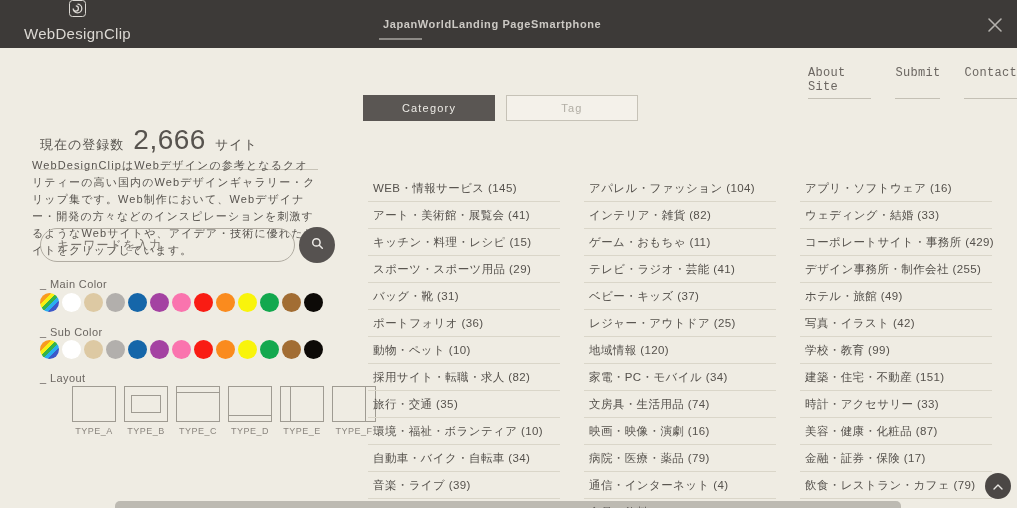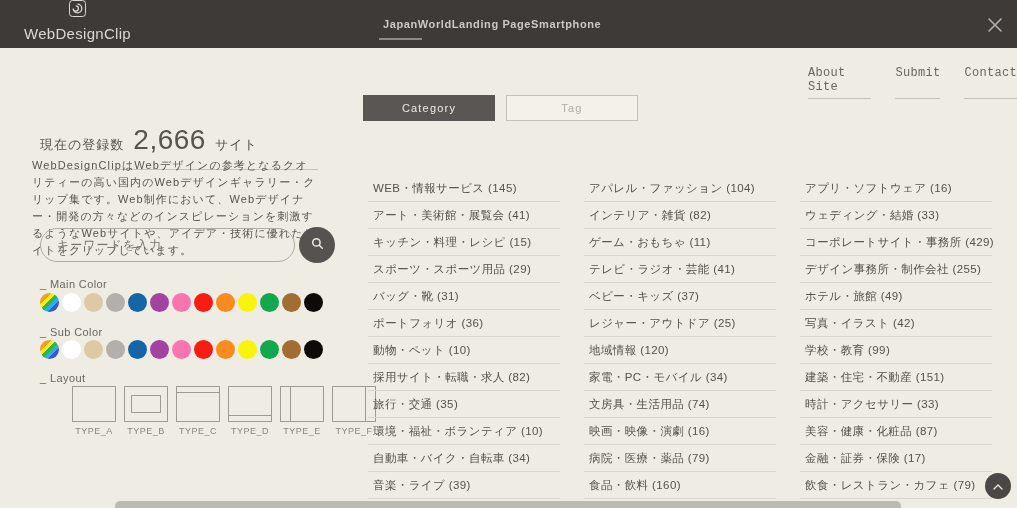--- a/index.html
+++ b/index.html
@@ -216,20 +216,21 @@
       <div class="cat-item">インテリア・雑貨 (82)</div>
       <div class="cat-item">ゲーム・おもちゃ (11)</div>
       <div class="cat-item">テレビ・ラジオ・芸能 (41)</div>
       <div class="cat-item">ベビー・キッズ (37)</div>
       <div class="cat-item">レジャー・アウトドア (25)</div>
       <div class="cat-item">地域情報 (120)</div>
       <div class="cat-item">家電・PC・モバイル (34)</div>
       <div class="cat-item">文房具・生活用品 (74)</div>
       <div class="cat-item">映画・映像・演劇 (16)</div>
       <div class="cat-item">病院・医療・薬品 (79)</div>
+      <div class="cat-item">通信・インターネット (4)</div>
       <div class="cat-item">食品・飲料 (160)</div>
     </div>
     <div class="cat-col">
       <div class="cat-item">アプリ・ソフトウェア (16)</div>
       <div class="cat-item">ウェディング・結婚 (33)</div>
       <div class="cat-item">コーポレートサイト・事務所 (429)</div>
       <div class="cat-item">デザイン事務所・制作会社 (255)</div>
       <div class="cat-item">ホテル・旅館 (49)</div>
       <div class="cat-item">写真・イラスト (42)</div>
       <div class="cat-item">学校・教育 (99)</div>

